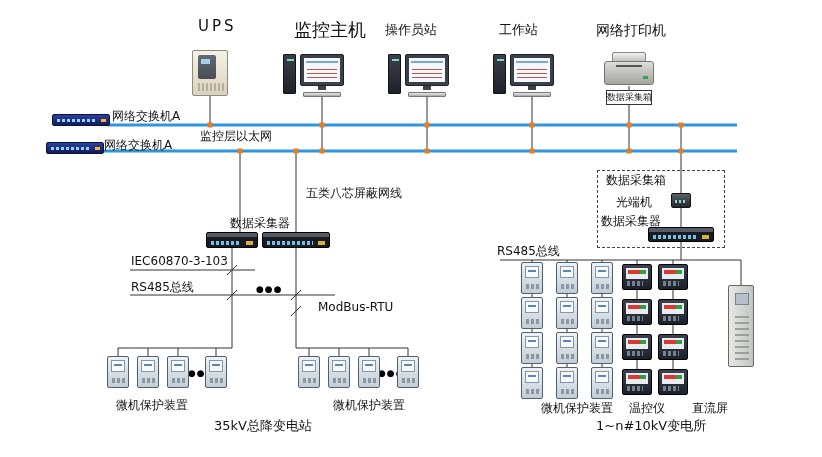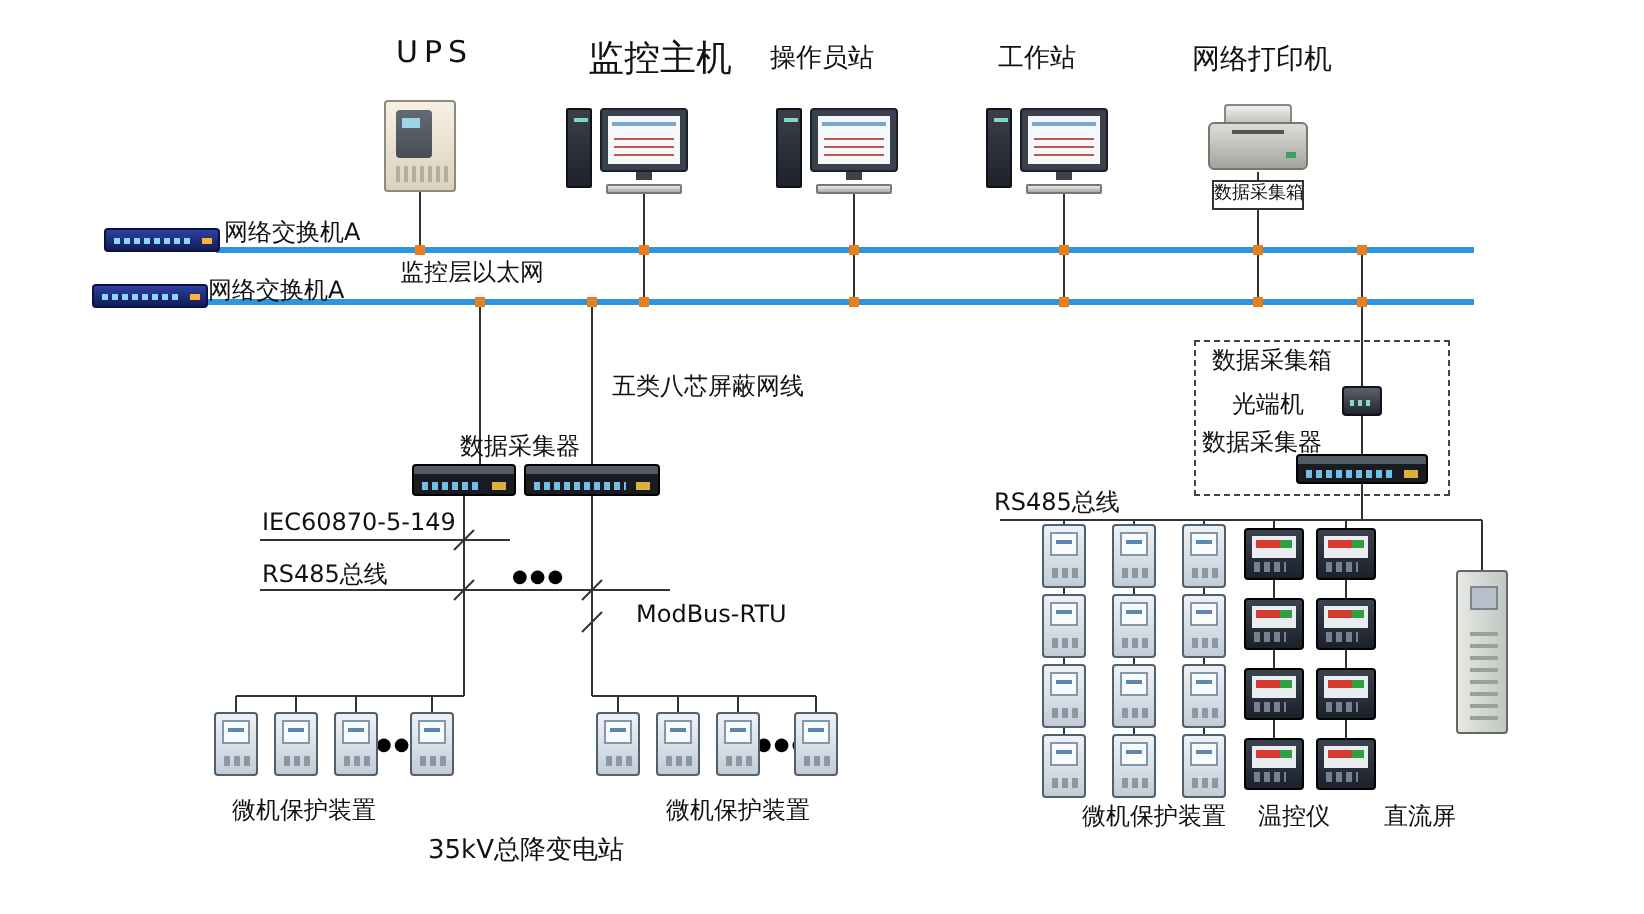--- a/index.html
+++ b/index.html
@@ -190,21 +190,21 @@
   <div class="switch" style="left:46px;top:142px"></div>
   <div class="lbl" style="left:112px;top:109px">网络交换机A</div>
   <div class="lbl" style="left:104px;top:138px">网络交换机A</div>
   <div class="lbl" style="left:200px;top:129px">监控层以太网</div>
   <div class="lbl" style="left:306px;top:186px">五类八芯屏蔽网线</div>
 
   <div class="lbl" style="left:230px;top:216px">数据采集器</div>
   <div class="collector" style="left:206px;top:232px;width:52px;height:16px"></div>
   <div class="collector" style="left:262px;top:232px;width:68px;height:16px"></div>
 
-  <div class="lbl" style="left:131px;top:254px">IEC60870-5-149</div>
+  <div class="lbl" style="left:131px;top:254px">IEC60870-3-103</div>
   <div class="lbl" style="left:131px;top:280px">RS485总线</div>
   <div class="lbl" style="left:318px;top:300px">ModBus-RTU</div>
   <div class="dots" style="left:256px;top:285px">●●●</div>
 
   <div class="dots" style="left:188px;top:369px">●●●</div>
   <div class="dots" style="left:378px;top:369px">●●●</div>
   <div class="lbl" style="left:116px;top:398px">微机保护装置</div>
   <div class="lbl" style="left:333px;top:398px">微机保护装置</div>
   <div class="lbl big" style="left:214px;top:419px">35kV总降变电站</div>
 
@@ -217,20 +217,21 @@
   <div class="lbl" style="left:497px;top:244px">RS485总线</div>
 
   <div class="cabinet" style="left:728px;top:285px">
     <div class="win"></div>
       <div class="vents"></div>
   </div>
 
   <div class="lbl" style="left:541px;top:401px">微机保护装置</div>
   <div class="lbl" style="left:629px;top:401px">温控仪</div>
   <div class="lbl" style="left:692px;top:401px">直流屏</div>
+  <div class="lbl big" style="left:596px;top:419px">1~n#10kV变电所</div>
 
 <div class="prot" style="left: 107px; top: 356px;">
       <div class="d"></div>
       <div class="b"></div>
     </div>
     <div class="prot" style="left: 137px; top: 356px;">
       <div class="d"></div>
       <div class="b"></div>
     </div>
     <div class="prot" style="left: 167px; top: 356px;">

